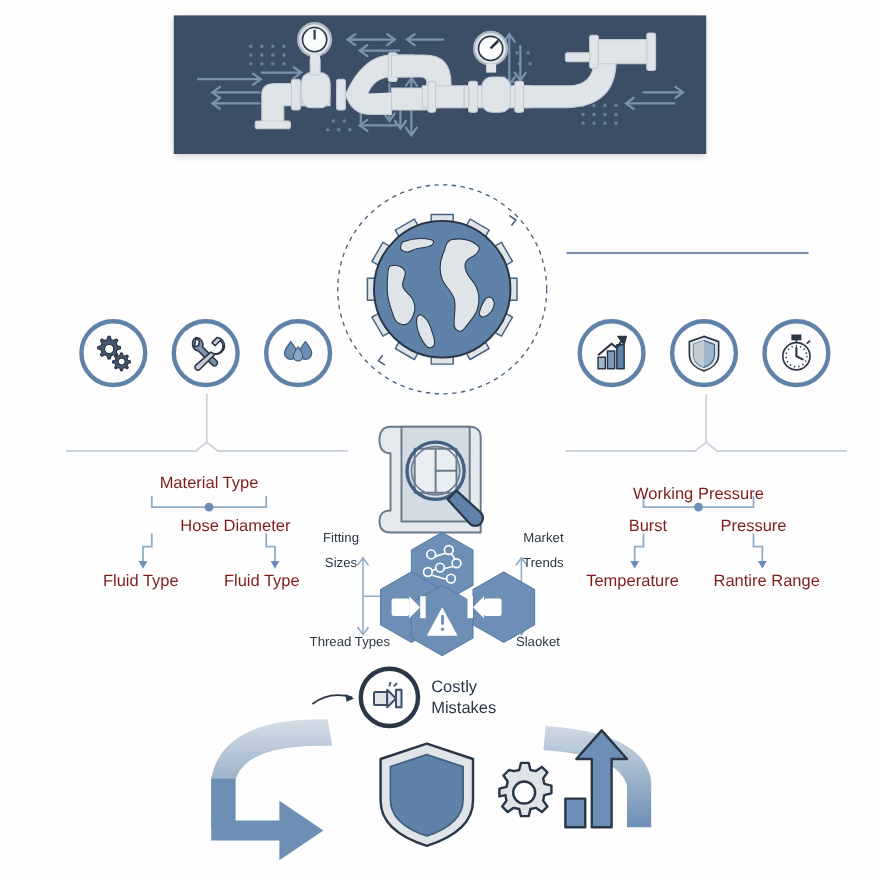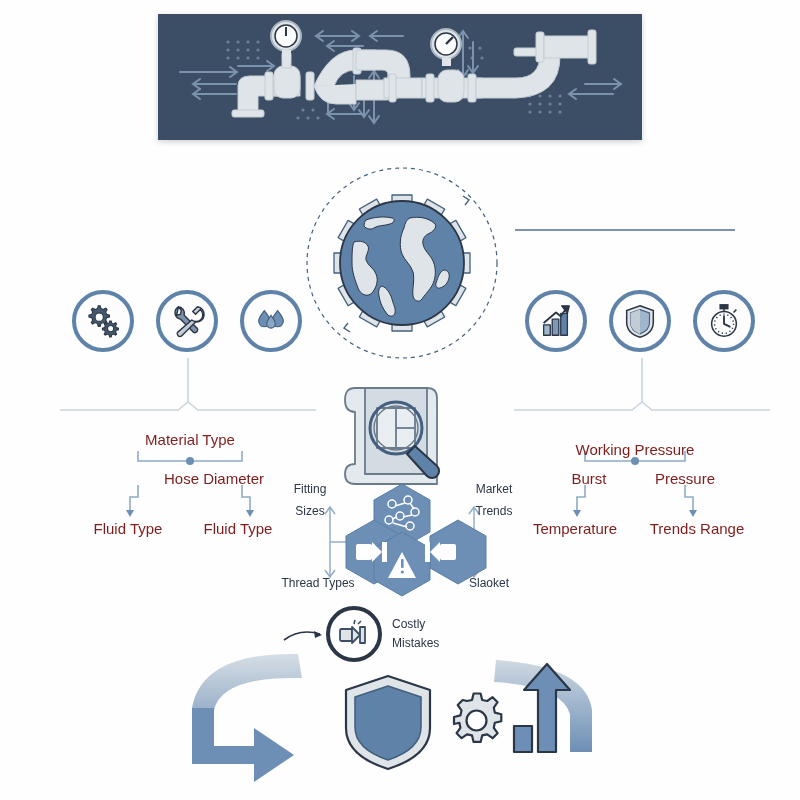--- a/index.html
+++ b/index.html
@@ -80,21 +80,21 @@
   .costly svg.arrow { position:absolute; left:0; top:20px; width:48px; height:20px; }
   .costly .cmark {
     position: absolute; left: 44px; top: 0;
     width: 56px; height: 56px; border-radius: 50%;
     border: 4px solid #2b3647; background: #fff;
     display:flex; align-items:center; justify-content:center;
   }
   .costly .cmark svg { width: 32px; height: 32px; }
   .costly .ctext {
     position: absolute; left: 110px; top: 9px;
-    font-size: 12px; color: #2b3647; line-height: 19px; white-space: pre-line;
+    font-size: 15px; color: #2b3647; line-height: 19px; white-space: pre-line;
   }
 
   
   .loop { position: absolute; left: 178px; top: 648px; width: 430px; height: 152px; }
   .loop svg { width: 100%; height: 100%; display:block; }
 </style>
 </head>
 <body>
 
 <div class="page">
@@ -333,21 +333,21 @@
         <path d="M180 60 L180 72 L188 72 L188 86"></path>
       </g>
       <circle cx="130" cy="36" r="4" fill="#6d8fb5"></circle>
       <path d="M72 92l-4-7h8z" fill="#6d8fb5"></path>
       <path d="M188 92l-4-7h8z" fill="#6d8fb5"></path>
     </svg>
     <div class="tnode" style="left:130px; top:16px;">Working Pressure</div>
     <div class="tnode" style="left:80px;  top:45px;padding-left:8px;">Burst</div>
     <div class="tnode" style="left:180px; top:45px;">Pressure</div>
     <div class="tnode" style="left:70px;  top:95px;">Temperature</div>
-    <div class="tnode" style="left:192px; top:95px;">Trends Range</div>
+    <div class="tnode" style="left:192px; top:95px;">Rantire Range</div>
   </div>
 
   <div class="globe">
     <svg viewBox="0 0 248 215">
       <g stroke="#44607e" stroke-width="1.2" fill="none" stroke-dasharray="4 4">
         <circle cx="124" cy="105" r="95"></circle>
       </g>
       <path d="M185 38l6 4-4 5" fill="none" stroke="#44607e" stroke-width="1.4"></path>
       <path d="M72 174l-6-4 4-5" fill="none" stroke="#44607e" stroke-width="1.4"></path>
       <g stroke="#44607e" stroke-width="1.3" stroke-linejoin="round">

